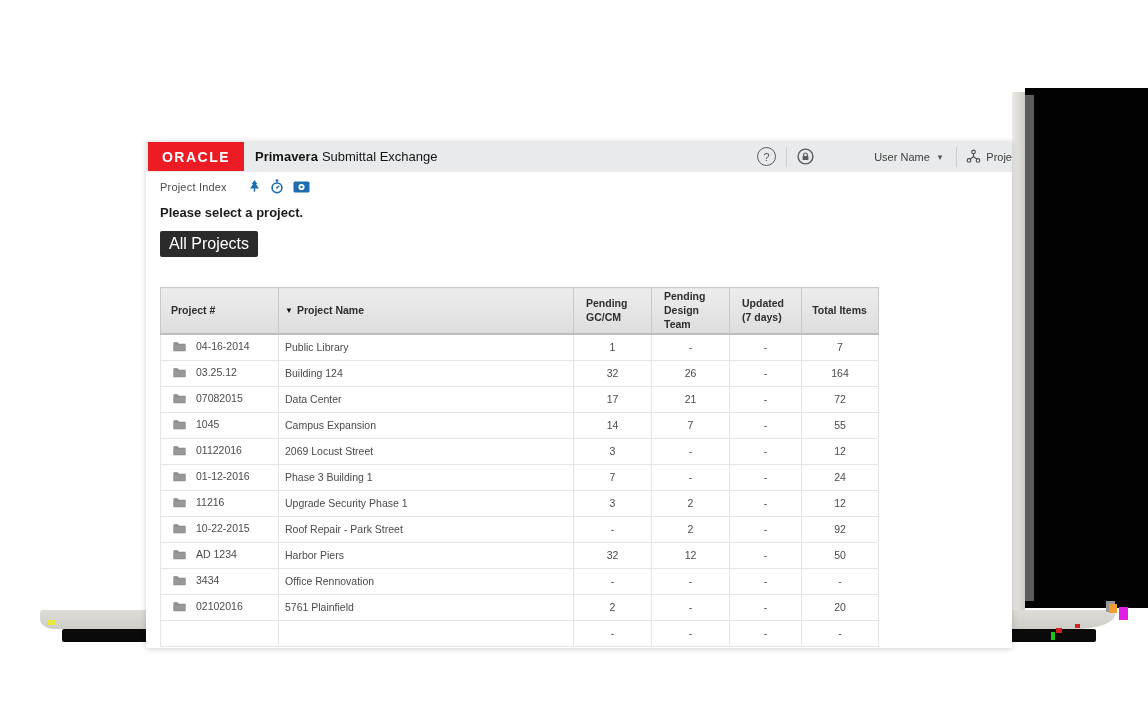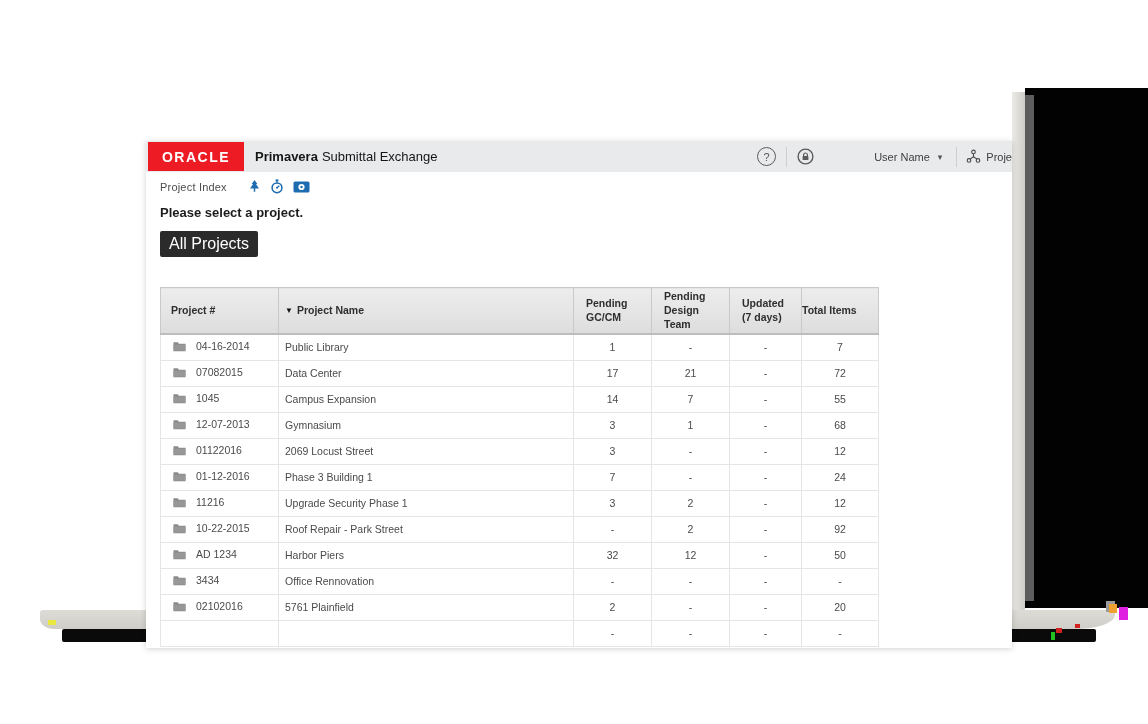--- a/index.html
+++ b/index.html
@@ -61,21 +61,21 @@
   table.projects{border-collapse:collapse;table-layout:fixed;width:718px;margin-top:30px;background:#fff;}
   .projects thead th{
     background:linear-gradient(#ededed,#dddddd);
     border:1px solid #c9c9c9;border-bottom:2px solid #bdbdbd;
     font-size:10.5px;color:#2e2e2e;font-weight:bold;height:34px;
     text-align:left;vertical-align:middle;white-space:pre-line;line-height:1.35;
   }
   .projects thead th.th-id{padding-left:10px;}
   .projects thead th.th-name{padding-left:6px;}
   .projects thead th.th-num{padding-left:12px;}
-  .projects thead th.th-center{text-align:left;padding-left:0;}
+  .projects thead th.th-center{text-align:center;padding-left:0;}
   .sort-arrow{font-size:8px;margin-right:4px;color:#111;vertical-align:1px;}
   .projects tbody td{
     border:1px solid #e5e5e5;font-size:10.5px;color:#4a4a4a;height:23px;vertical-align:middle;
     overflow:hidden;white-space:nowrap;
   }
   .c-id{padding-left:12px;}
   .c-id .folder{display:inline-block;vertical-align:-2px;margin-right:10px;}
   .c-name{padding-left:6px;}
   .c-num{text-align:center;}
 </style>
@@ -193,48 +193,48 @@
               <td class="c-name"><span>Public Library</span></td>
               <td class="c-num">1</td>
               <td class="c-num">-</td>
               <td class="c-num">-</td>
               <td class="c-num">7</td>
             </tr>
             <tr>
               <td class="c-id"><span class="folder"><svg width="13" height="11" viewBox="0 0 13 11">
                     <path d="M0.5 1.2 h4.2 l1.2 1.5 h6.6 v7.6 h-12 z" fill="#8a8a8a"></path>
                     <path d="M0.5 3.6 h12 v5.9 h-12 z" fill="#979797"></path>
+                  </svg></span><span>03.25.12</span></td>
+              <td class="c-name"><span>Building 124</span></td>
+              <td class="c-num">32</td>
+              <td class="c-num">26</td>
+              <td class="c-num">-</td>
+              <td class="c-num">164</td>
+            </tr>
+            <tr>
+              <td class="c-id"><span class="folder"><svg width="13" height="11" viewBox="0 0 13 11">
+                    <path d="M0.5 1.2 h4.2 l1.2 1.5 h6.6 v7.6 h-12 z" fill="#8a8a8a"></path>
+                    <path d="M0.5 3.6 h12 v5.9 h-12 z" fill="#979797"></path>
                   </svg></span><span>07082015</span></td>
               <td class="c-name"><span>Data Center</span></td>
               <td class="c-num">17</td>
               <td class="c-num">21</td>
               <td class="c-num">-</td>
               <td class="c-num">72</td>
             </tr>
             <tr>
               <td class="c-id"><span class="folder"><svg width="13" height="11" viewBox="0 0 13 11">
                     <path d="M0.5 1.2 h4.2 l1.2 1.5 h6.6 v7.6 h-12 z" fill="#8a8a8a"></path>
                     <path d="M0.5 3.6 h12 v5.9 h-12 z" fill="#979797"></path>
                   </svg></span><span>1045</span></td>
               <td class="c-name"><span>Campus Expansion</span></td>
               <td class="c-num">14</td>
               <td class="c-num">7</td>
               <td class="c-num">-</td>
               <td class="c-num">55</td>
-            </tr>
-            <tr>
-              <td class="c-id"><span class="folder"><svg width="13" height="11" viewBox="0 0 13 11">
-                    <path d="M0.5 1.2 h4.2 l1.2 1.5 h6.6 v7.6 h-12 z" fill="#8a8a8a"></path>
-                    <path d="M0.5 3.6 h12 v5.9 h-12 z" fill="#979797"></path>
-                  </svg></span><span>12-07-2013</span></td>
-              <td class="c-name"><span>Gymnasium</span></td>
-              <td class="c-num">3</td>
-              <td class="c-num">1</td>
-              <td class="c-num">-</td>
-              <td class="c-num">68</td>
             </tr>
             <tr>
               <td class="c-id"><span class="folder"><svg width="13" height="11" viewBox="0 0 13 11">
                     <path d="M0.5 1.2 h4.2 l1.2 1.5 h6.6 v7.6 h-12 z" fill="#8a8a8a"></path>
                     <path d="M0.5 3.6 h12 v5.9 h-12 z" fill="#979797"></path>
                   </svg></span><span>01122016</span></td>
               <td class="c-name"><span>2069 Locust Street</span></td>
               <td class="c-num">3</td>
               <td class="c-num">-</td>
               <td class="c-num">-</td>

